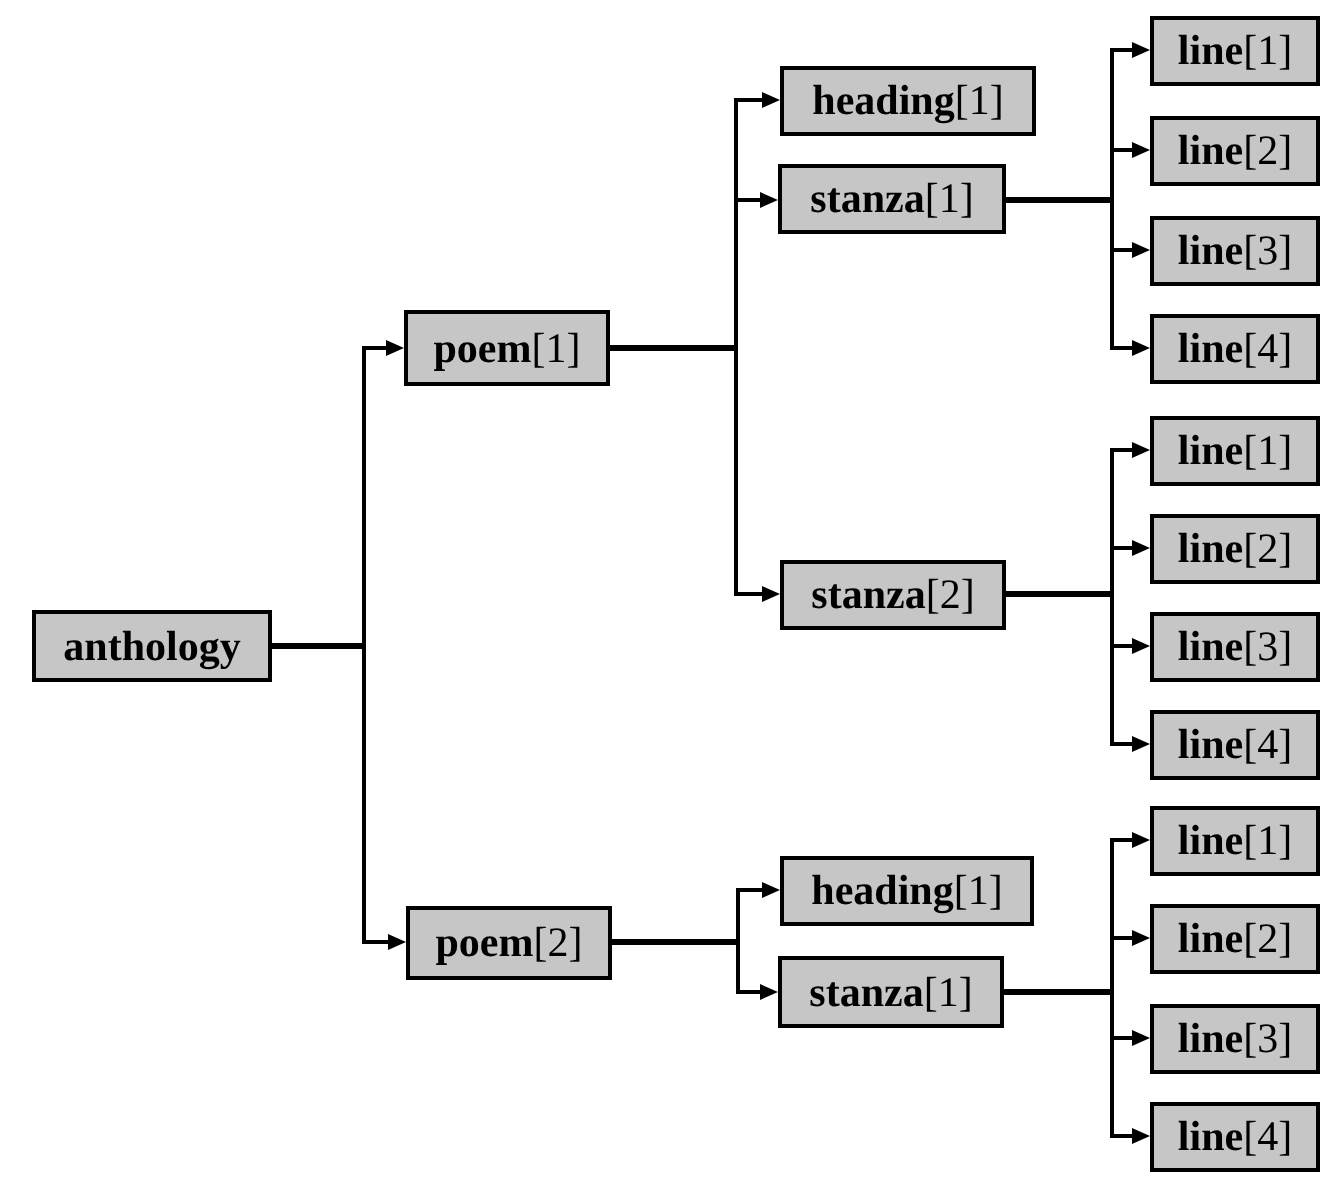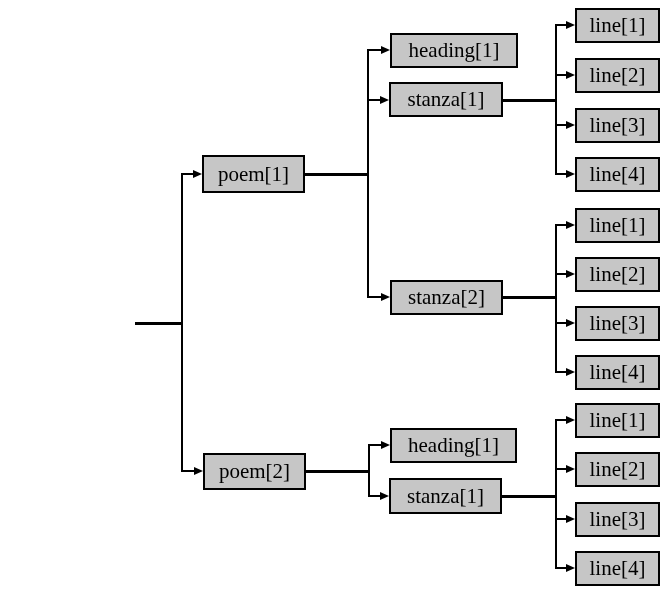--- a/index.html
+++ b/index.html
@@ -37,21 +37,21 @@
     background: var(--node-fill);
     border: 2px solid var(--node-border);
     color: var(--node-text);
     display: flex;
     align-items: center;
     justify-content: center;
     font-size: 21px;
     line-height: 1;
     white-space: nowrap;
   }
-  .node .tag { font-weight: normal; }
+  .node .tag { font-weight: bold; }
   .node .idx { font-weight: normal; }
 </style>
 </head>
 <body>
 
 <div class="canvas">
 
   <svg class="edges" viewBox="0 0 669 596" xmlns="http://www.w3.org/2000/svg">
     <defs>
       <marker id="arrowhead" markerUnits="userSpaceOnUse" markerWidth="10" markerHeight="8" refX="0" refY="4" orient="auto">
@@ -92,20 +92,24 @@
 
     <line class="edge branch" x1="368" y1="445" x2="381" y2="445"></line>
     <line class="edge branch" x1="368" y1="496" x2="380" y2="496"></line>
 
     <line class="edge branch" x1="555" y1="420" x2="566" y2="420"></line>
     <line class="edge branch" x1="555" y1="469" x2="566" y2="469"></line>
     <line class="edge branch" x1="555" y1="519" x2="566" y2="519"></line>
     <line class="edge branch" x1="555" y1="568" x2="566" y2="568"></line>
   </svg>
 
+  <div class="node" style="left:16px;top:305px;width:120px;height:36px;">
+    <span class="tag">anthology</span>
+      <span class="idx"></span>
+  </div>
 
   <div class="node" style="left:202px;top:155px;width:103px;height:38px;">
     <span class="tag">poem</span>
       <span class="idx">[1]</span>
   </div>
   <div class="node" style="left:203px;top:453px;width:103px;height:37px;">
     <span class="tag">poem</span>
       <span class="idx">[2]</span>
   </div>
 

